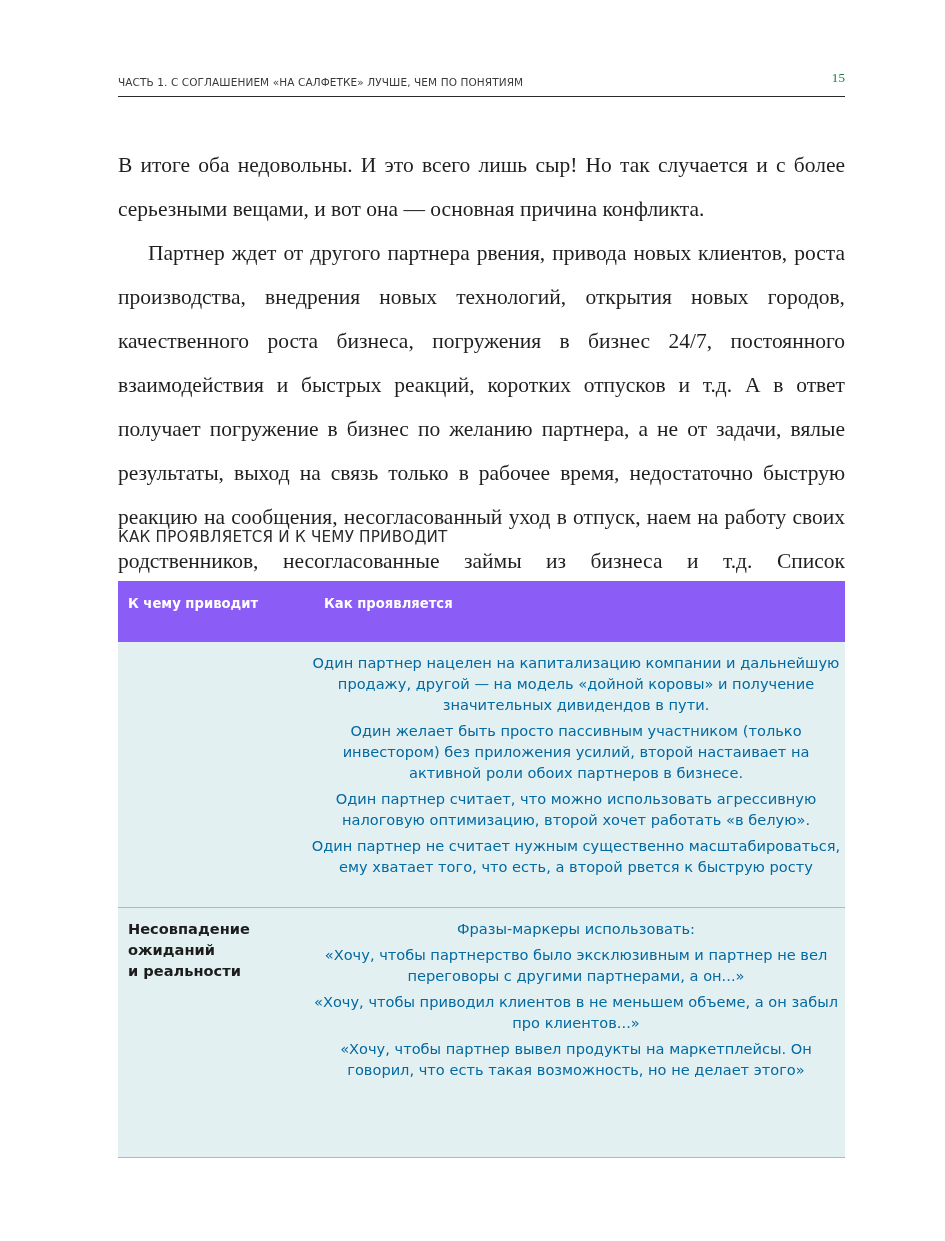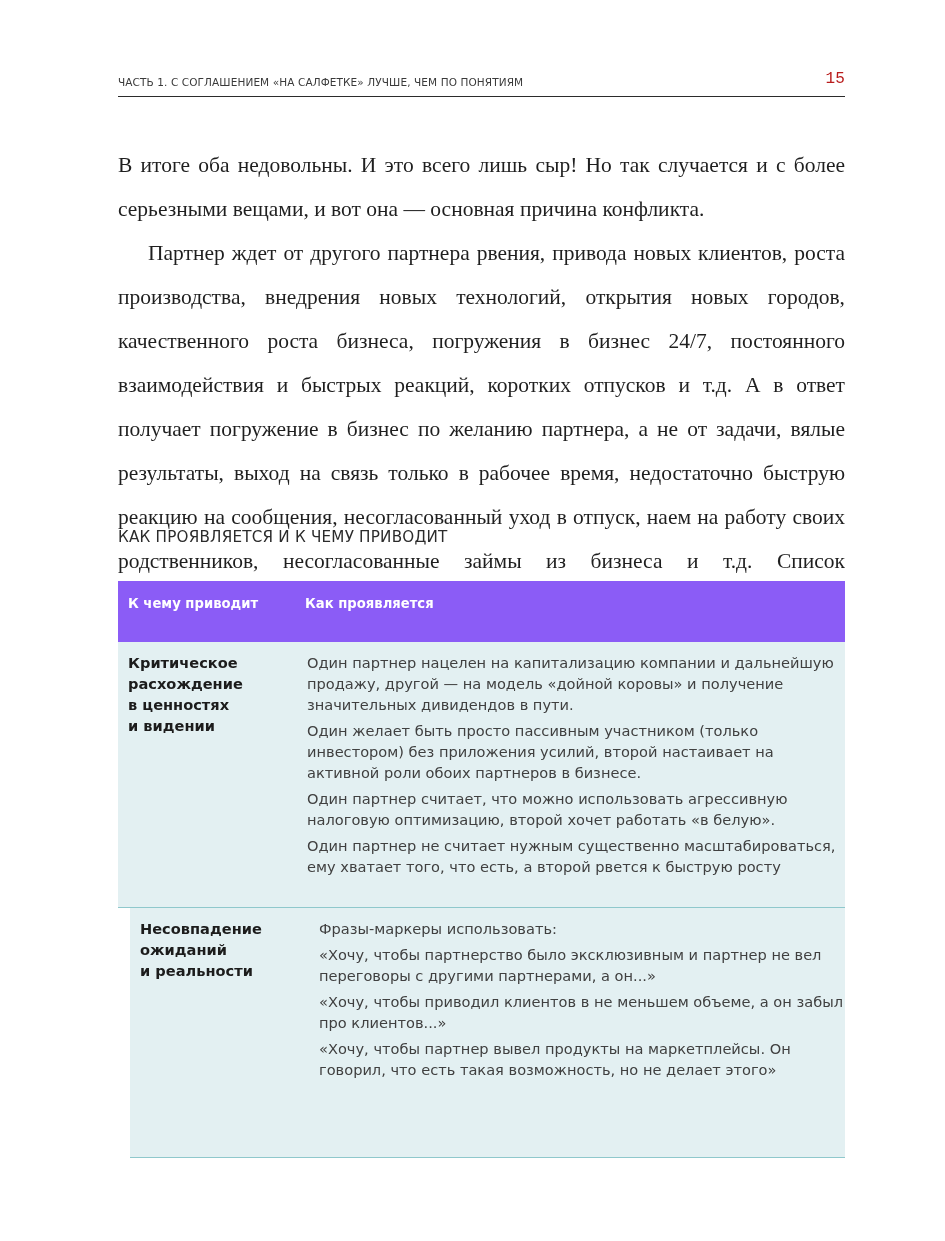--- a/index.html
+++ b/index.html
@@ -5,48 +5,48 @@
   html, body { margin: 0; padding: 0; background: #ffffff; }
   body { width: 945px; height: 1241px; position: relative; overflow: hidden; }
   .page { position: absolute; left: 118px; top: 0; width: 727px; }
   .running-head {
     position: absolute; top: 70px; left: 0; width: 727px; height: 26px;
     border-bottom: 1.3px solid #2b2b2b;
     font-family: "DejaVu Sans", sans-serif; font-size: 10.5px; color: #3a3a3a;
     letter-spacing: 0.1px;
   }
   .running-head .title { position: absolute; left: 0; top: 6px; }
-  .running-head .pnum { position: absolute; right: 0; top: 0px; font-size: 16px; color: #b91c1c; font-family: Liberation Mono, monospace; }
+  .running-head .pnum { position: absolute; right: 0; top: 0px; font-size: 13px; color: #15803d; font-family: Liberation Serif, serif; }
   .body-text {
     position: absolute; top: 143px; left: 0; width: 727px;
     font-family: "Liberation Serif", serif; font-size: 21.5px; line-height: 44px; color: #1f1f1f;
     text-align: justify;
   }
   .body-text p { margin: 0; }
   .body-text p.indent { text-indent: 30px; }
   .caption {
     position: absolute; top: 527px; left: 0; width: 727px;
     font-family: "DejaVu Sans", sans-serif; font-size: 15.2px; line-height: 21px; color: #2b2b2b;
     letter-spacing: 0.2px;
   }
   .caption .label { color: #27a1a8; }
   .table {
     position: absolute; top: 581px; left: 0; width: 727px;
     font-family: "DejaVu Sans", sans-serif;
   }
   .thead { background: #8b5cf6; height: 61px; position: relative; color: #fff; font-weight: bold; font-size: 13.2px; }
   .thead .c1 { position: absolute; left: 10px; top: 15px; }
-  .thead .c2 { position: absolute; left: 187px; top: 15px; }
+  .thead .c2 { position: absolute; left: 206px; top: 15px; }
   .row { background: #e3f0f2; position: relative; border-bottom: 1.5px solid #8fc8cc; }
   .row .c1 { position: absolute; left: 10px; top: 10px; width: 165px; font-weight: bold; font-size: 14.6px; line-height: 21px; color: #1c1c1c; }
-  .row .c2 { margin-left: 189px; padding-top: 10px; padding-bottom: 8px; font-size: 14.6px; line-height: 21px; color: #404040; }
+  .row .c2 { margin-left: 189px; padding-top: 10px; padding-bottom: 8px; font-size: 14.6px; line-height: 21px; color: #0369a1; text-align: center; }
   .row .c2 p { margin: 0 0 5px 0; }
   .row .c2 p:last-child { margin-bottom: 0; }
   .row1 { height: 265px; }
-  .row2 { height: 249px; margin-left: 12px; }
+  .row2 { height: 249px; }
 </style>
 </head>
 <body>
 
 <div class="page">
 
   <div class="running-head">
     <span class="title">ЧАСТЬ 1. С СОГЛАШЕНИЕМ «НА САЛФЕТКЕ» ЛУЧШЕ, ЧЕМ ПО ПОНЯТИЯМ</span>
     <span class="pnum">15</span>
   </div>
@@ -61,26 +61,20 @@
     <div>КАК ПРОЯВЛЯЕТСЯ И К ЧЕМУ ПРИВОДИТ</div>
   </div>
 
   <div class="table">
     <div class="thead">
       <span class="c1">К чему приводит</span>
       <span class="c2">Как проявляется</span>
     </div>
 
     <div class="row row1">
-      <div class="c1">
-        <div>Критическое</div>
-        <div>расхождение</div>
-        <div>в ценностях</div>
-        <div>и видении</div>
-      </div>
       <div class="c2">
         <p>Один партнер нацелен на капитализацию компании и дальнейшую продажу, другой — на модель «дойной коровы» и получение значительных дивидендов в пути.</p>
         <p>Один желает быть просто пассивным участником (только инвестором) без приложения усилий, второй настаивает на активной роли обоих партнеров в бизнесе.</p>
         <p>Один партнер считает, что можно использовать агрессивную налоговую оптимизацию, второй хочет работать «в белую».</p>
         <p>Один партнер не считает нужным существенно масштабироваться, ему хватает того, что есть, а второй рвется к быструю росту</p>
       </div>
     </div>
 
     <div class="row row2">
       <div class="c1">

